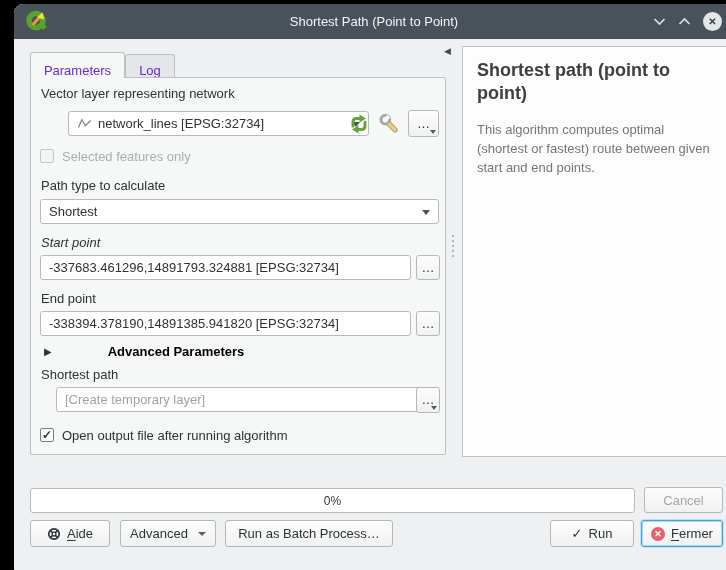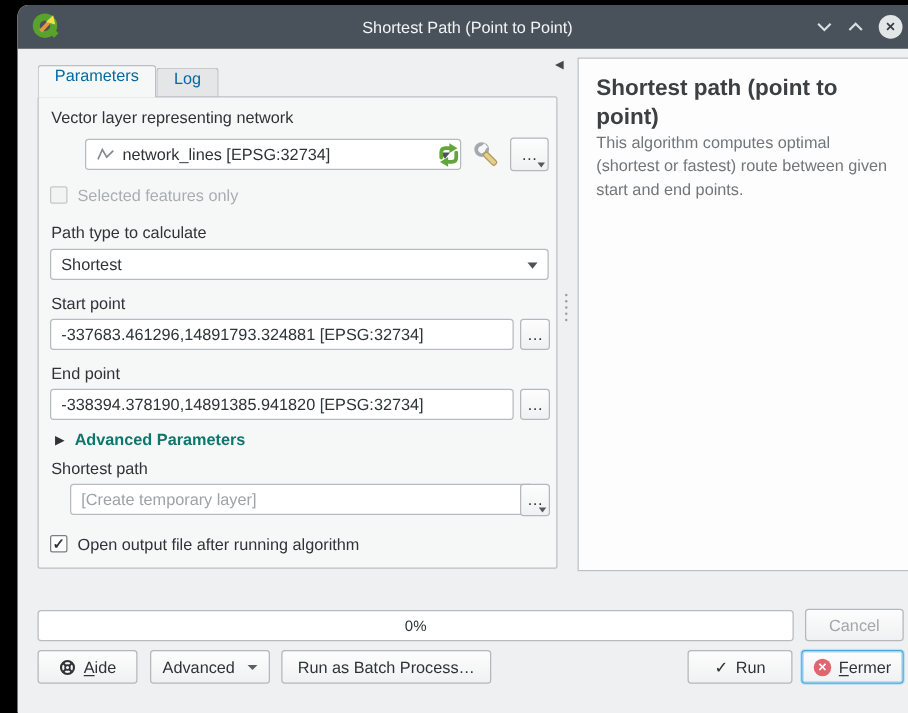--- a/index.html
+++ b/index.html
@@ -11,21 +11,21 @@
     display:flex;align-items:center;}
   .titlebar .logo{position:absolute;left:10px;top:4px;}
   .title-text{position:absolute;left:0;right:0;text-align:center;color:#f2f5f6;font-size:13px;}
   .win-controls{position:absolute;right:12px;top:0;height:35px;display:flex;align-items:center;gap:12px;}
   .win-btn{display:flex;align-items:center;justify-content:center;cursor:default;}
   .close-circle{width:19px;height:19px;border-radius:50%;background:#e3e6e7;color:#343b41;
     font-size:10px;display:flex;align-items:center;justify-content:center;font-weight:bold;}
   .content{position:absolute;left:0;top:35px;width:720px;height:518px;}
 
   .tab{position:absolute;border:1px solid #bcc0c3;border-bottom:none;border-radius:3px 3px 0 0;
-    display:flex;align-items:flex-start;justify-content:center;font-size:13px;color:#0369a1;}
+    display:flex;align-items:flex-end;justify-content:center;font-size:13px;color:#6d28d9;}
   .tab.active{left:16px;top:13px;width:95px;height:26px;background:#f6f7f7;z-index:3;}
   .tab.inactive{left:111px;top:15px;width:50px;height:24px;background:#e5e6e7;z-index:1;}
 
   .frame{position:absolute;left:16px;top:38px;width:416px;height:378px;background:#f6f7f7;
     border:1px solid #bcc0c3;border-radius:2px;z-index:2;}
 
   .label{position:absolute;font-size:13px;color:#2e3336;white-space:nowrap;z-index:4;}
   .label.disabled{color:#a9aeb1;}
 
   .field{position:absolute;background:#fff;border:1px solid #b7bbbe;border-radius:3px;height:25px;
@@ -43,30 +43,30 @@
   .corner-arrow{position:absolute;right:2px;bottom:2px;width:0;height:0;
     border-left:3.5px solid transparent;border-right:3.5px solid transparent;border-top:4px solid #54595d;}
 
   .checkbox{position:absolute;width:14px;height:14px;border:1px solid #787f83;border-radius:2px;
     background:#fff;display:flex;align-items:center;justify-content:center;z-index:4;
     font-size:12px;font-weight:bold;color:#2e3336;}
   .checkbox.disabled{border-color:#c3c7c9;background:#f2f3f3;}
 
   .adv-toggle{position:absolute;display:flex;align-items:center;gap:8px;z-index:4;cursor:default;}
   .adv-toggle .tri{font-size:10px;color:#2e3336;}
-  .adv-toggle .txt{font-size:13px;font-weight:bold;color:#0f766e;}
+  .adv-toggle .txt{font-size:13px;font-weight:bold;color:#000000;margin-left:48px;}
 
   .splitter-arrow{position:absolute;left:430px;top:7px;font-size:9px;color:#45494c;z-index:4;}
   .splitter-dots{position:absolute;left:438px;top:196px;display:flex;flex-direction:column;gap:3px;z-index:4;}
   .splitter-dots i{width:2px;height:2px;border-radius:50%;background:#9aa0a3;}
 
   .help-panel{position:absolute;left:448px;top:7px;width:267px;height:411px;background:#fdfdfd;
     border:1px solid #bcc0c3;padding:10px 14px;overflow:hidden;}
   .help-title{font-size:18px;font-weight:bold;color:#3d4042;line-height:1.28;margin-top:2px;}
-  .help-desc{font-size:13px;color:#737679;line-height:1.45;}
+  .help-desc{font-size:13px;color:#737679;line-height:1.45;margin-top:16px;}
 
   .progress{position:absolute;left:16px;top:449px;width:605px;height:25px;background:#fff;
     border:1px solid #b7bbbe;border-radius:3px;display:flex;align-items:center;justify-content:center;
     font-size:12px;color:#2e3336;}
 
   .btn{position:absolute;height:27px;background:linear-gradient(#fdfdfd,#f0f1f2);
     border:1px solid #b4b8bb;border-radius:3px;font-size:13px;color:#2e3336;
     display:flex;align-items:center;justify-content:center;gap:6px;cursor:default;text-align:right;}
   .btn.disabled{color:#a2a7aa;}
   .btn .menu-arrow{width:0;height:0;border-left:4px solid transparent;border-right:4px solid transparent;
@@ -160,21 +160,21 @@
 
     <span class="checkbox disabled" style="left:26px;top:110px;"></span>
     <div class="label" style="left:27px;top:139px;">Path type to calculate</div>
 
     <div class="label disabled" style="left:48px;top:110px;">Selected features only</div>
     <div class="field combo" style="left:26px;top:160px;width:399px;">
       <span class="val">Shortest</span>
       <span class="arrow"></span>
     </div>
 
-    <div class="label" style="left:27px;top:196px;">Start point</div>
+    <div class="label" style="left:27px;top:196px;font-style:italic;">Start point</div>
     <input class="field" style="left: 26px; top: 216px; width: 371px;" value="-337683.461296,14891793.324881 [EPSG:32734]">
     <span class="toolbtn dots-btn" style="left:402px;top:216px;width:24px;height:25px;">
       <span>…</span>
     </span>
 
     <div class="label" style="left:27px;top:252px;">End point</div>
     <input class="field" style="left: 26px; top: 272px; width: 371px;" value="-338394.378190,14891385.941820 [EPSG:32734]">
     <span class="toolbtn dots-btn" style="left:402px;top:272px;width:24px;height:25px;">
       <span>…</span>
     </span>

